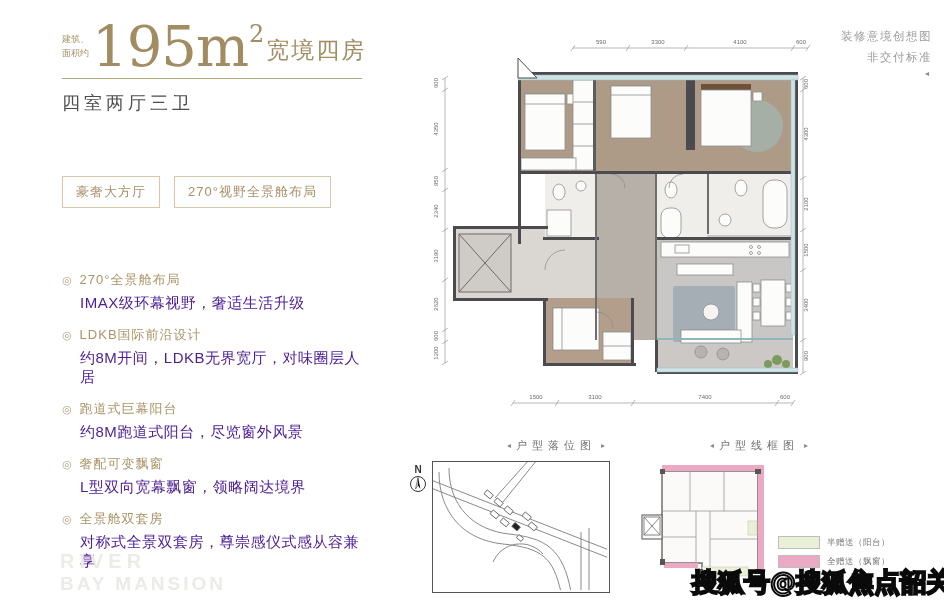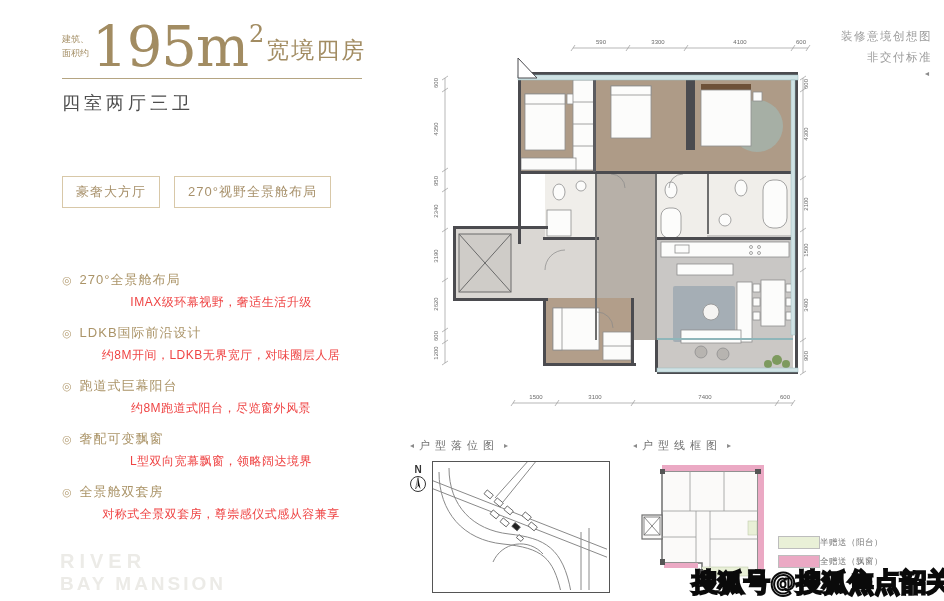--- a/index.html
+++ b/index.html
@@ -13,39 +13,39 @@
   .area-exp{font-family:"DejaVu Serif",serif;font-size:24px;color:#a28c62;position:relative;top:-24px;left:1px;}
   .area-title{font-size:23px;color:#a28c62;margin:0 0 7px 4px;letter-spacing:2px;white-space:nowrap;}
   .divider{margin-top:5px;border-top:1px solid #b5a582;width:300px;}
   .rooms-line{margin-top:12px;font-size:18px;color:#4d4d4d;letter-spacing:4px;}
   .tags{margin-top:29px;display:flex;gap:14px;}
   .tag{border:1px solid #d8c8a8;color:#a8916b;font-size:13px;padding:6px 13px;letter-spacing:1px;white-space:nowrap;margin-top:32px;}
   .features{margin-top:63px;}
   .feature{margin-bottom:13px;}
   .f-title{color:#ab9468;font-size:13px;display:flex;align-items:center;gap:7px;letter-spacing:1px;}
   .f-bullet{font-size:11px;color:#b49d72;line-height:1;}
-  .f-desc{margin:5px 0 0 18px;font-size:12px;color:#ef4444;letter-spacing:.5px;text-align:center;}
+  .f-desc{margin:5px 0 0 18px;font-size:15px;color:#4c1d95;letter-spacing:.5px;}
   
   .disclaimer{position:absolute;right:12px;top:26px;text-align:right;font-size:11.5px;color:#9c9c9c;
               line-height:1.8;letter-spacing:1.5px;}
   .disc-mark{display:block;font-size:7px;margin-top:1px;color:#8b8b8b;}
   
   .floorplan{position:absolute;left:425px;top:30px;width:390px;height:415px;}
   .dim{position:absolute;font-size:6px;color:#6b6b6b;width:30px;text-align:center;line-height:1;}
   .dim.v{transform:rotate(-90deg);}
   
-  .panel-title{text-align:left;font-size:11px;color:#6f6f6f;letter-spacing:5px;white-space:nowrap;}
+  .panel-title{text-align:right;font-size:11px;color:#6f6f6f;letter-spacing:5px;white-space:nowrap;}
   .panel-title .arr{font-size:8px;letter-spacing:0;color:#8a8a8a;margin:0 5px;vertical-align:1px;}
   .map-panel{position:absolute;left:405px;top:438px;width:205px;}
   .map-box{position:relative;margin:8px 0 0 27px;width:176px;height:130px;border:1px solid #555;background:#fff;}
   .compass{position:absolute;left:3px;top:26px;width:20px;text-align:center;}
   .compass-n{font-size:10px;color:#333;font-weight:bold;}
   .wf-panel{position:absolute;left:628px;top:438px;width:185px;}
   .legend{position:absolute;left:778px;top:536px;width:162px;}
-  .lg-row{display:flex;align-items:center;margin-bottom:6px;text-align:center;}
+  .lg-row{display:flex;align-items:center;gap:7px;margin-bottom:6px;text-align:center;}
   .lg-swatch{width:42px;height:13px;border:1px solid #bdbdbd;box-sizing:border-box;}
   .lg-label{font-size:8.5px;color:#777;letter-spacing:.5px;}
   
   .brand{position:absolute;left:60px;top:549px;color:#ecebe7;font-weight:bold;line-height:1.2;}
   .brand-l1{font-size:20px;letter-spacing:5px;}
   .brand-l2{font-size:19px;letter-spacing:3px;}
   .sohu{position:absolute;left:692px;top:565px;font-size:26px;font-weight:700;color:#fff;
         -webkit-text-stroke:2px #0a0a0a;text-shadow:0 0 1px #000;letter-spacing:0;white-space:nowrap;
         font-family:"DejaVu Sans",sans-serif;}
 </style>

